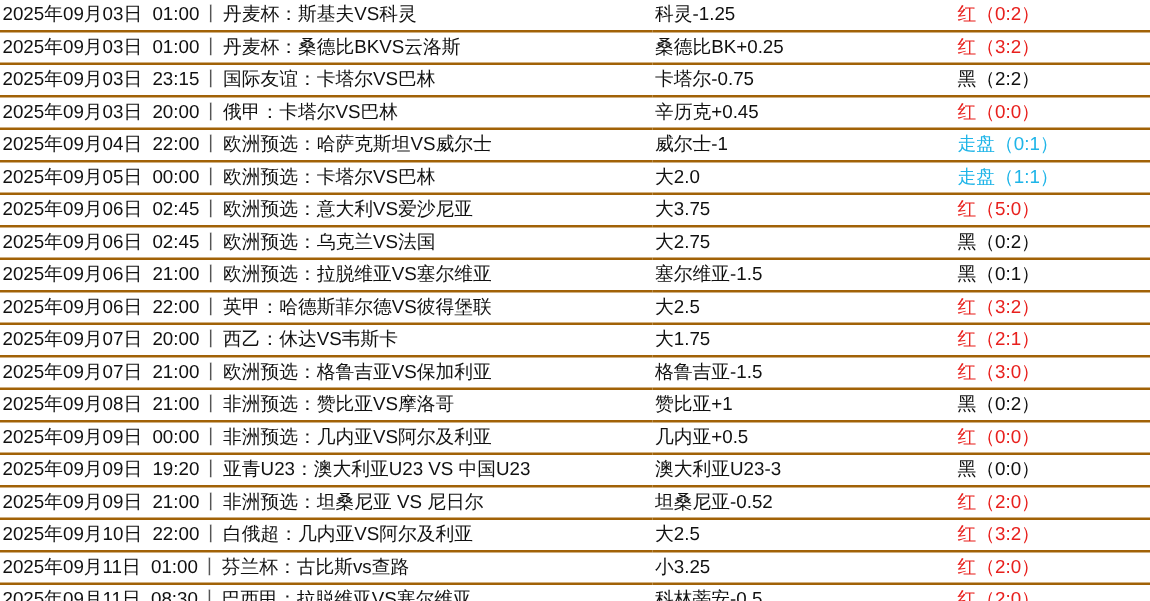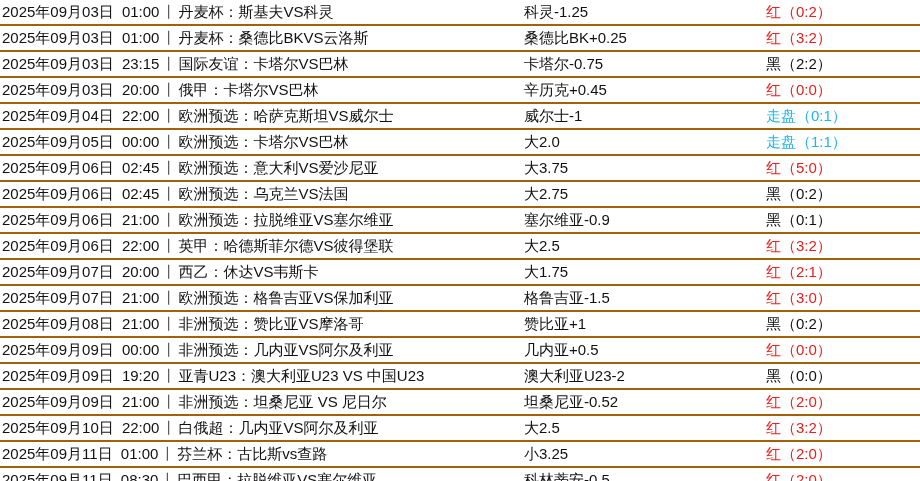--- a/index.html
+++ b/index.html
@@ -90,21 +90,21 @@
         <td class="col-pick">大3.75</td>
         <td class="col-result res-red">红（5:0）</td>
       </tr>
       <tr>
         <td class="col-info"><span>2025年09月06日</span><span class="sep"> </span><span>02:45</span><span class="sep">丨</span><span>欧洲预选：</span><span>乌克兰VS法国</span></td>
         <td class="col-pick">大2.75</td>
         <td class="col-result res-black">黑（0:2）</td>
       </tr>
       <tr>
         <td class="col-info"><span>2025年09月06日</span><span class="sep"> </span><span>21:00</span><span class="sep">丨</span><span>欧洲预选：</span><span>拉脱维亚VS塞尔维亚</span></td>
-        <td class="col-pick">塞尔维亚-0.9</td>
+        <td class="col-pick">塞尔维亚-1.5</td>
         <td class="col-result res-black">黑（0:1）</td>
       </tr>
       <tr>
         <td class="col-info"><span>2025年09月06日</span><span class="sep"> </span><span>22:00</span><span class="sep">丨</span><span>英甲：</span><span>哈德斯菲尔德VS彼得堡联</span></td>
         <td class="col-pick">大2.5</td>
         <td class="col-result res-red">红（3:2）</td>
       </tr>
       <tr>
         <td class="col-info"><span>2025年09月07日</span><span class="sep"> </span><span>20:00</span><span class="sep">丨</span><span>西乙：</span><span>休达VS韦斯卡</span></td>
         <td class="col-pick">大1.75</td>
@@ -120,21 +120,21 @@
         <td class="col-pick">赞比亚+1</td>
         <td class="col-result res-black">黑（0:2）</td>
       </tr>
       <tr>
         <td class="col-info"><span>2025年09月09日</span><span class="sep"> </span><span>00:00</span><span class="sep">丨</span><span>非洲预选：</span><span>几内亚VS阿尔及利亚</span></td>
         <td class="col-pick">几内亚+0.5</td>
         <td class="col-result res-red">红（0:0）</td>
       </tr>
       <tr>
         <td class="col-info"><span>2025年09月09日</span><span class="sep"> </span><span>19:20</span><span class="sep">丨</span><span>亚青U23：</span><span>澳大利亚U23 VS 中国U23</span></td>
-        <td class="col-pick">澳大利亚U23-2</td>
+        <td class="col-pick">澳大利亚U23-3</td>
         <td class="col-result res-black">黑（0:0）</td>
       </tr>
       <tr>
         <td class="col-info"><span>2025年09月09日</span><span class="sep"> </span><span>21:00</span><span class="sep">丨</span><span>非洲预选：</span><span>坦桑尼亚 VS 尼日尔</span></td>
         <td class="col-pick">坦桑尼亚-0.52</td>
         <td class="col-result res-red">红（2:0）</td>
       </tr>
       <tr>
         <td class="col-info"><span>2025年09月10日</span><span class="sep"> </span><span>22:00</span><span class="sep">丨</span><span>白俄超：</span><span>几内亚VS阿尔及利亚</span></td>
         <td class="col-pick">大2.5</td>

